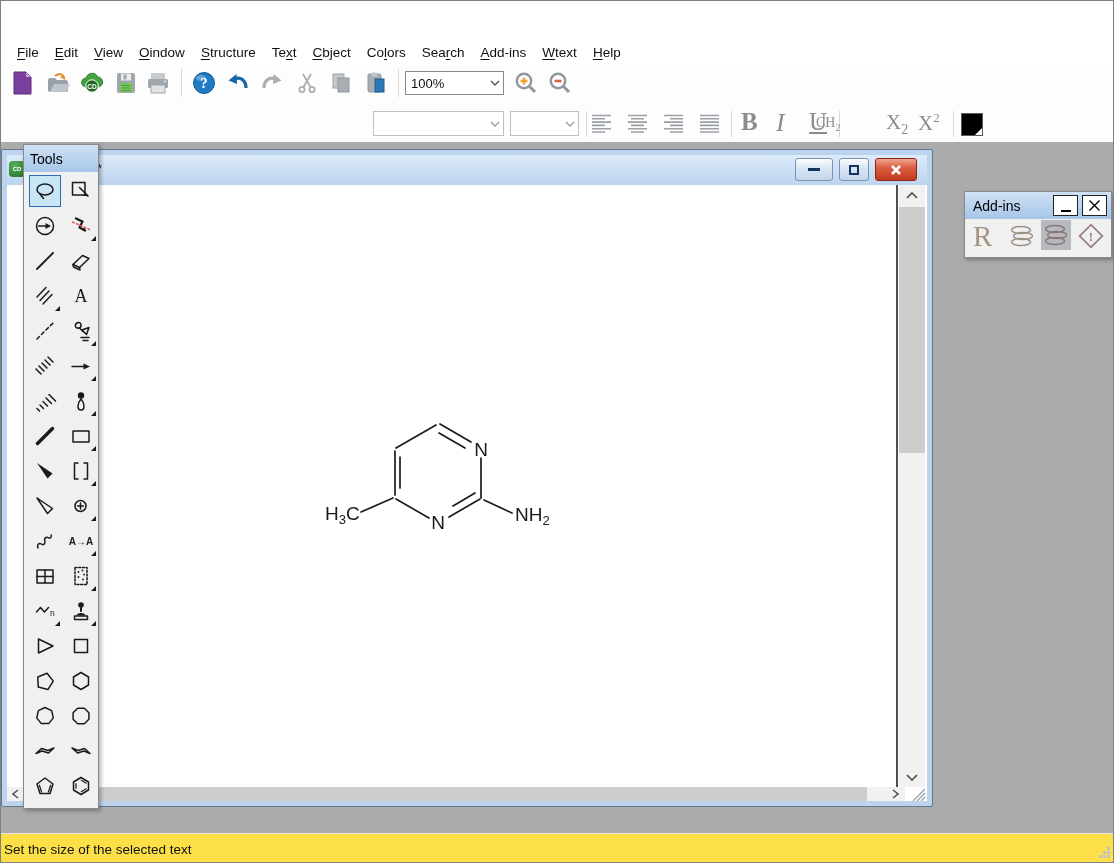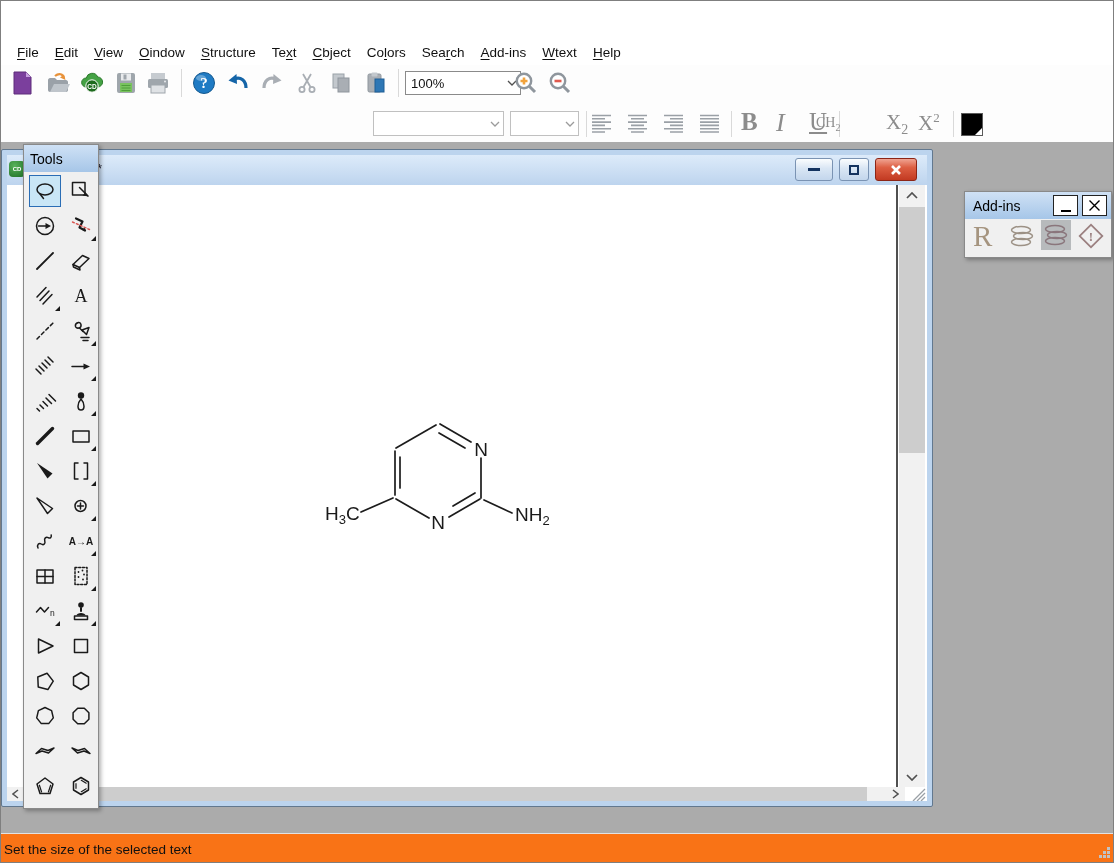--- a/index.html
+++ b/index.html
@@ -73,21 +73,21 @@
 
   
   .addins{position:absolute;left:963px;top:49px;width:148px;height:67px;background:#f0f0f0;border:1px solid #898989;box-shadow:2px 2px 4px rgba(0,0,0,.3)}
   .ap-btn{position:absolute;top:3px;width:25px;height:21px;background:#fff;border:1px solid #222;display:flex;align-items:center;justify-content:center}
   .ap-btn.apmin{left:88px}.ap-btn.apclose{left:117px}
   .apmin-glyph{width:10px;height:2px;background:#000;margin-top:10px}
   .ap-r{position:absolute;left:8px;top:28px;font-family:"Liberation Serif",serif;font-size:29px;color:#a5947f}
   .ap-ico{position:absolute;top:30px}
 
   
-  .statusbar{position:absolute;left:0;top:832px;width:100%;height:31px;background:#f97316;border-top:1px solid #e2e2e2;display:flex;align-items:center;padding-left:3px;font-size:13.5px;color:#101010}
+  .statusbar{position:absolute;left:0;top:832px;width:100%;height:31px;background:#fde047;border-top:1px solid #e2e2e2;display:flex;align-items:center;padding-left:3px;font-size:13.5px;color:#101010}
   .grip{position:absolute;right:2px;bottom:2px}
 </style>
 </head>
 <body>
 
 <div class="app">
 
 
   <div class="menubar">
     <div class="menu-item"><span></span><span class="key">F</span><span>ile</span></div>
@@ -178,21 +178,21 @@
       </svg>
   </div>
   <div class="tbicon" style="left:362px">
     <svg width="26" height="26" viewBox="0 0 26 26">
       <rect x="5" y="4" width="13" height="18" rx="1.5" fill="#a9aeb4" stroke="#8f969d"></rect>
       <rect x="8.5" y="2.5" width="6" height="4" rx="1" fill="#c3c8cd"></rect>
       <rect x="12" y="9" width="9" height="13" fill="#2e77b5" stroke="#1f5e95"></rect>
       </svg>
   </div>
   <div class="tbsep" style="left:397px;top:68px;height:28px"></div>
-  <div class="combo" style="left:404px;top:70px;width:116px;height:24px">
+  <div class="combo" style="left:404px;top:70px;width:99px;height:24px">
     <span class="val">100%</span>
     <span class="chev">
         <svg width="10" height="6">
           <path d="M1 1 L5 5 L9 1" stroke="#505050" fill="none" stroke-width="1.3"></path>
         </svg>
       </span>
   </div>
   <div class="tbicon" style="left:512px">
     <svg width="26" height="26" viewBox="0 0 26 26">
       <path d="M16.5 16.5 L22 22" stroke="#8f969d" stroke-width="3"></path>

